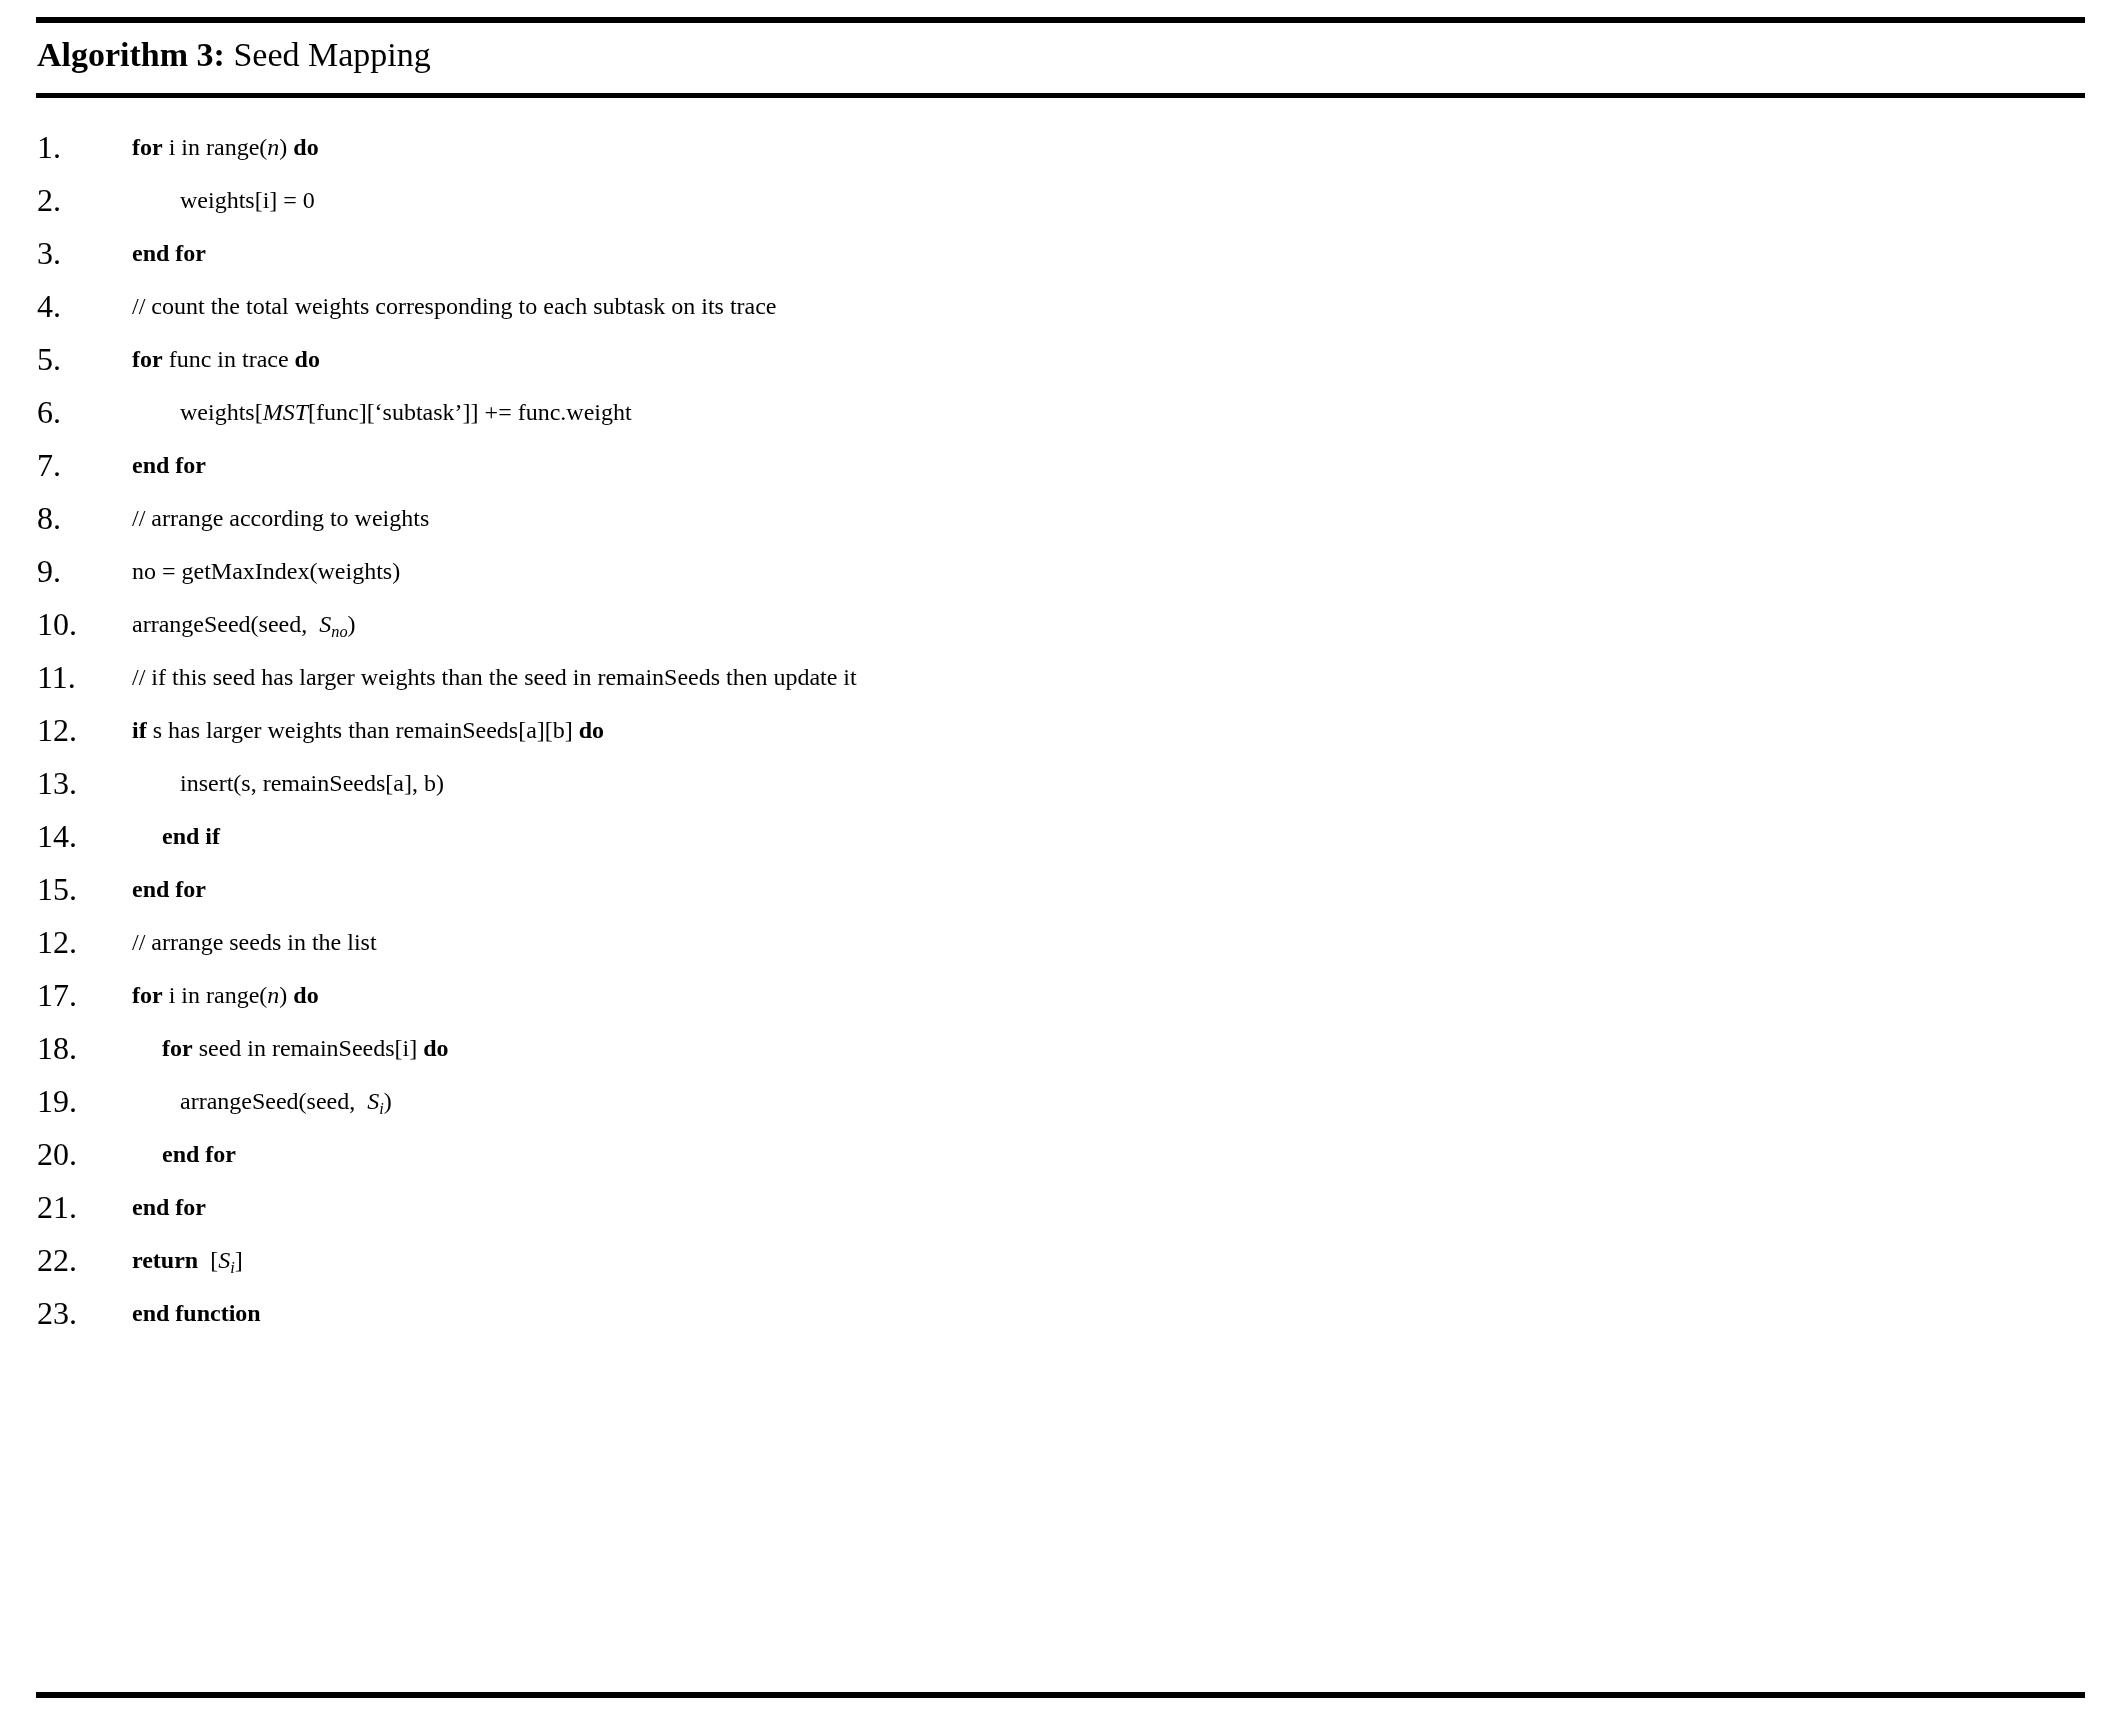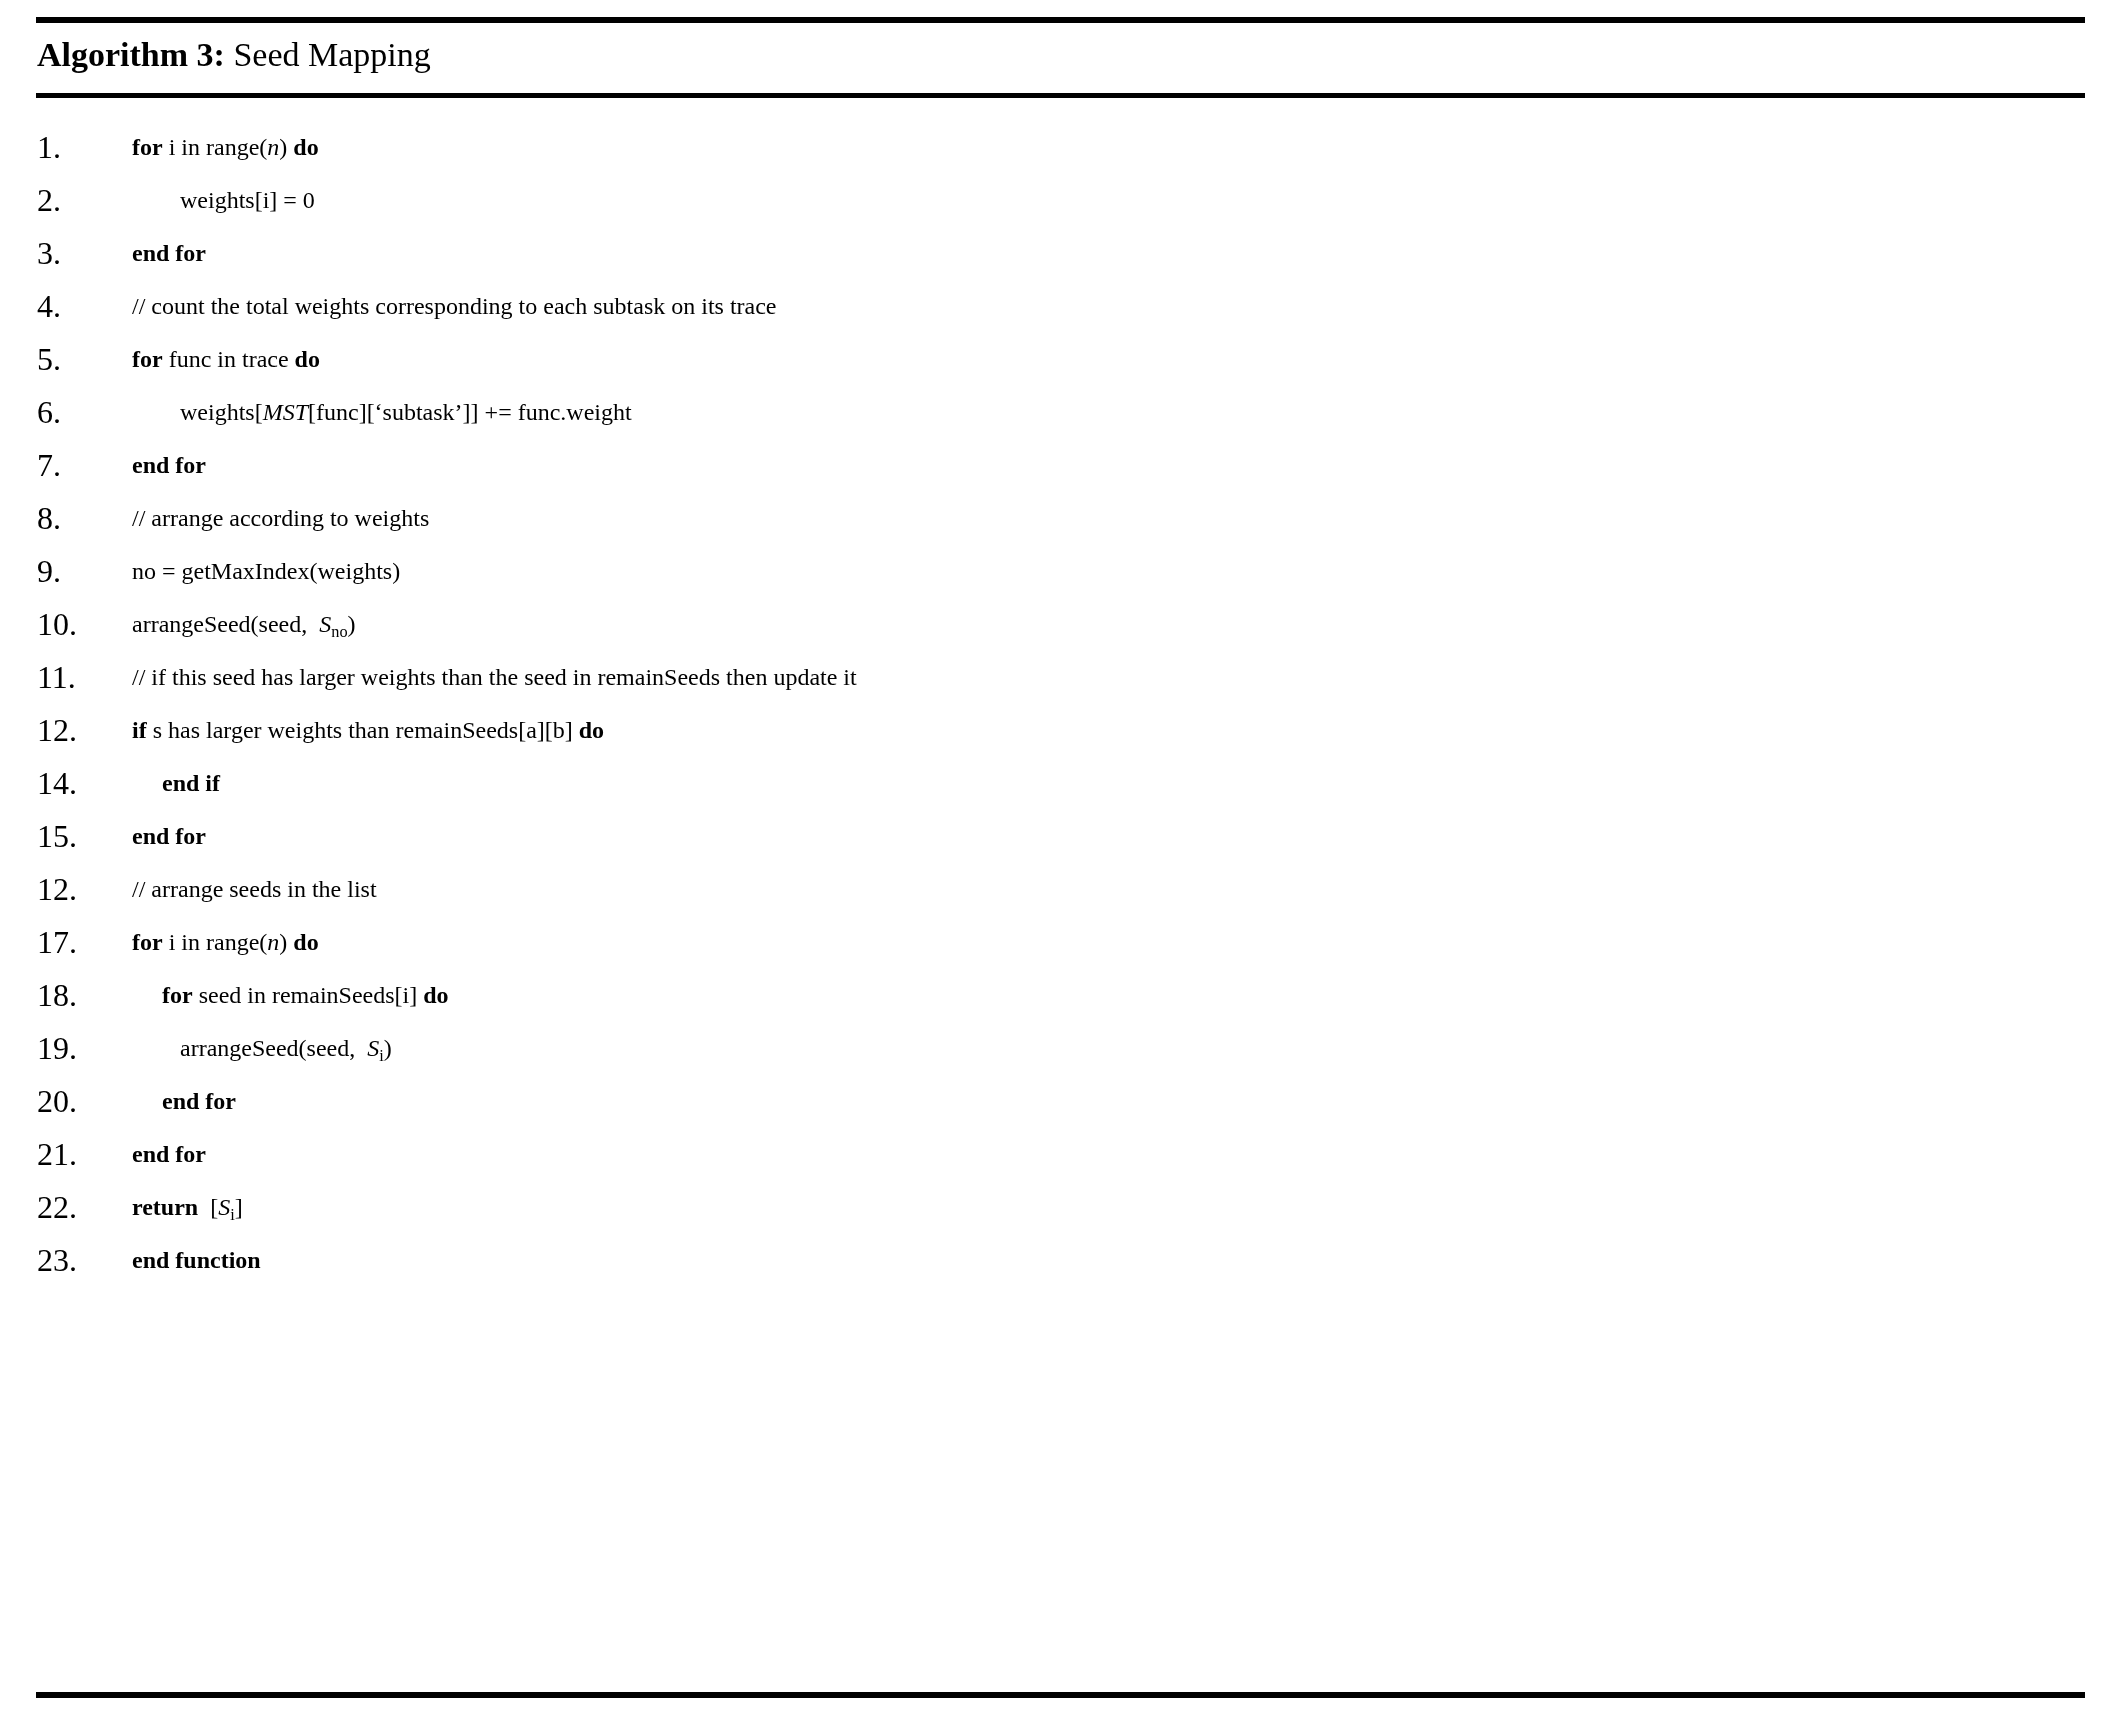--- a/index.html
+++ b/index.html
@@ -79,20 +79,21 @@
   }
 
   
   .ind-0 { left: 132px; }
   .ind-1 { left: 162px; }
   .ind-2 { left: 180px; }
 
   .kw  { font-weight: bold; }
   .it  { font-style: italic; }
   .sub {
+    font-style: italic;
     font-size: 0.68em;
     vertical-align: -0.30em;
   }
 </style>
 </head>
 <body>
 
 <div class="algo-box">
 
   <div class="rule rule-top"></div>
@@ -146,20 +147,24 @@
       </div>
       <div class="algo-line">
         <span class="line-no">11.</span>
         <span class="line-code ind-0">// if this seed has larger weights than the seed in remainSeeds then update it</span>
       </div>
       <div class="algo-line">
         <span class="line-no">12.</span>
         <span class="line-code ind-0"><span class="kw">if</span> s has larger weights than remainSeeds[a][b] <span class="kw">do</span></span>
       </div>
       <div class="algo-line">
+        <span class="line-no">13.</span>
+        <span class="line-code ind-2">insert(s, remainSeeds[a], b)</span>
+      </div>
+      <div class="algo-line">
         <span class="line-no">14.</span>
         <span class="line-code ind-1"><span class="kw">end if</span></span>
       </div>
       <div class="algo-line">
         <span class="line-no">15.</span>
         <span class="line-code ind-0"><span class="kw">end for</span></span>
       </div>
       <div class="algo-line">
         <span class="line-no">12.</span>
         <span class="line-code ind-0">// arrange seeds in the list</span>

